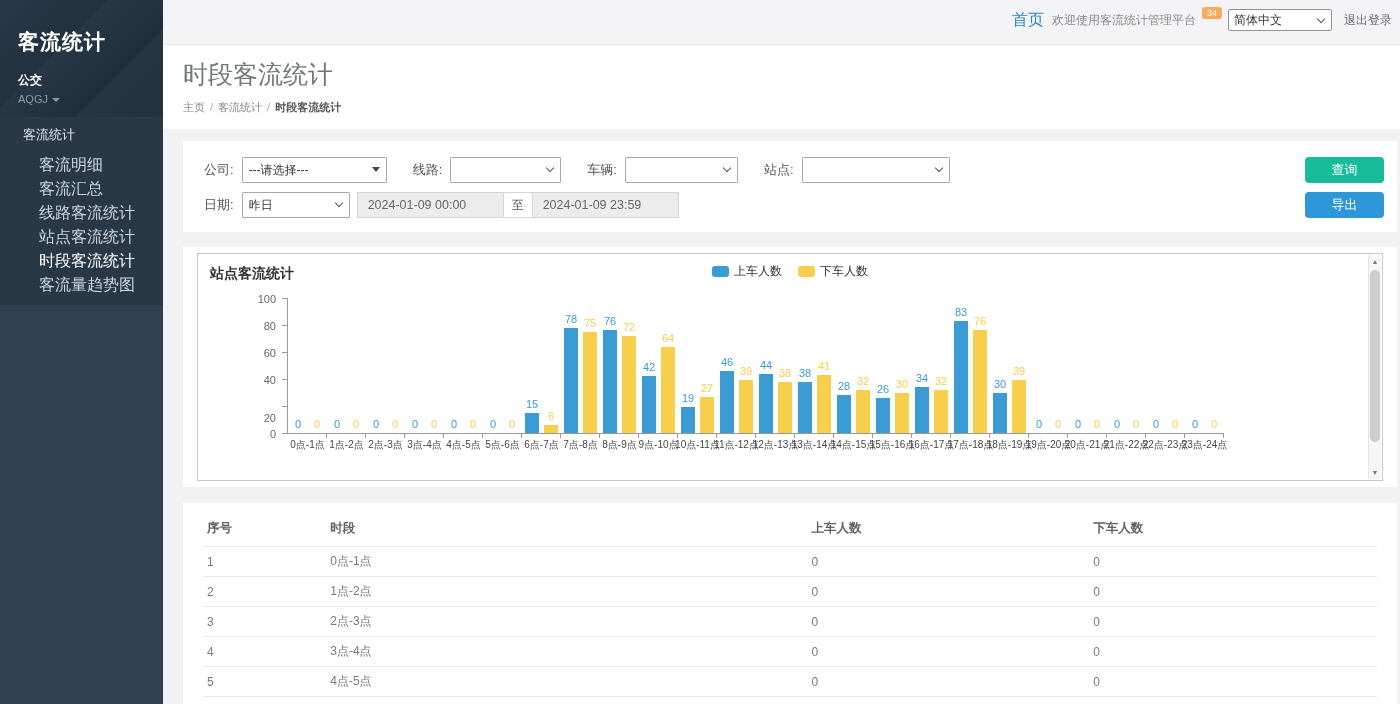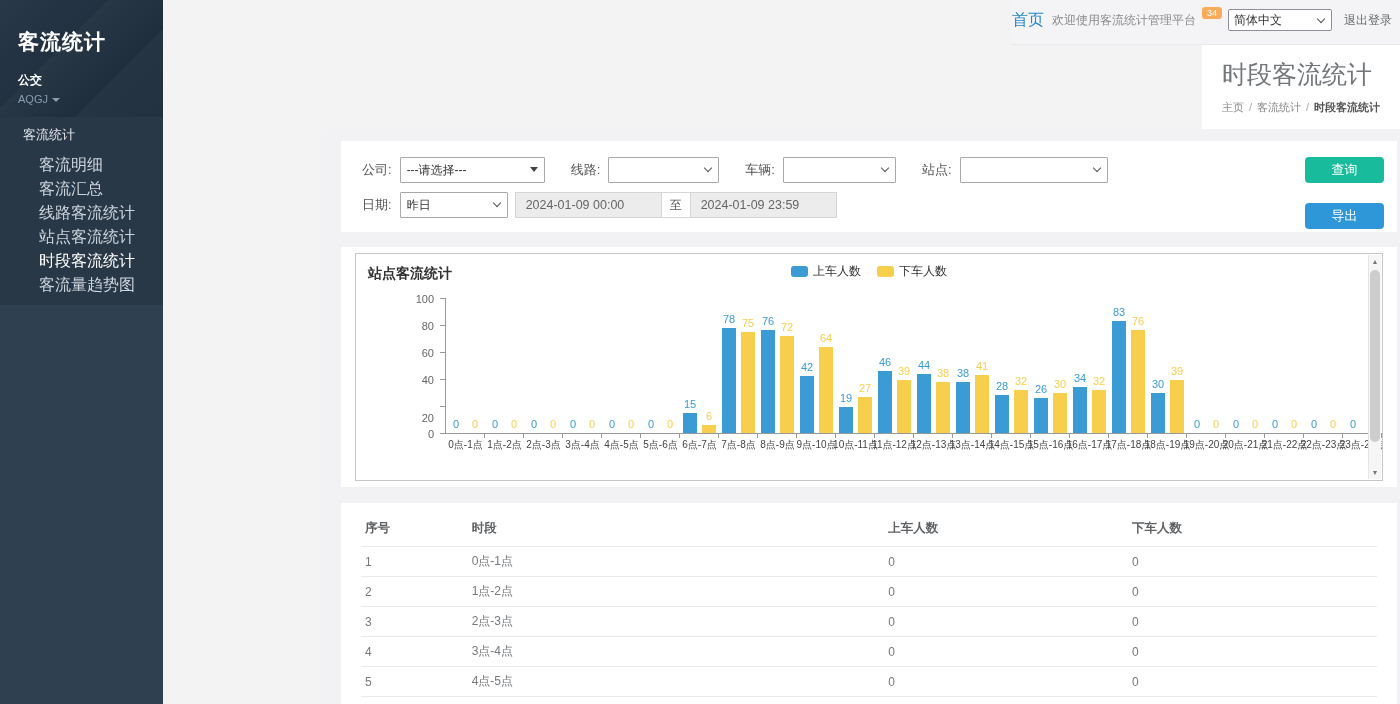--- a/index.html
+++ b/index.html
@@ -14,21 +14,21 @@
   .org-name { color:#ffffff; font-size:12px; font-weight:bold; margin-top:16px; }
   .account-row { color:#8b9cab; font-size:11px; margin-top:4px; cursor:pointer; }
   .caret { display:inline-block; width:0; height:0; border-left:4px solid transparent; border-right:4px solid transparent; border-top:4px solid #8b9cab; margin-left:4px; vertical-align:middle; }
   .menu-section { padding:9px 10px 9px 23px; font-size:13px; color:#dfe4ec; cursor:pointer; }
   .menu-section.open { background:#293846; }
   .submenu { background:#293846; padding-bottom:8px; }
   .submenu-item { padding:5px 5px 5px 39px; font-size:16px; color:#cdd5de; cursor:pointer; line-height:14px; }
   .submenu-item.active { color:#ffffff; }
 
   
-  .main { flex:1; display:flex; flex-direction:column; height:704px;align-items:flex-end; }
+  .main { flex:1; display:flex; flex-direction:column; height:704px; }
 
   .navbar { height:45px; background:#f4f4f6; border-bottom:1px solid #e9e9ea; display:flex; align-items:center; justify-content:flex-end; padding:0 8px 4px 0; }
   .home-link { color:#2486c8; font-size:16px; margin-right:8px; cursor:pointer; }
   .welcome-text { color:#8a8a8a; font-size:12px; margin-right:6px; }
   .badge { background:#f8ac59; color:#fff; font-size:9px; padding:1px 5px; border-radius:3px; align-self:flex-start; margin:7px 6px 0 0; }
   .lang-wrap { position:relative; margin-right:12px; }
   .lang-select { width:104px; height:22px; font-size:12px; color:#333; border:1px solid #8f8f9d; border-radius:2px; background:#fff; appearance:none; -webkit-appearance:none; padding:0 18px 0 5px; font-family:inherit; }
   .logout-link { color:#676a6c; font-size:12px; cursor:pointer; white-space:nowrap; }
 
   .page-heading { background:#ffffff; padding:13px 20px 14px 20px; }
@@ -44,21 +44,21 @@
   .filter-panel { background:#fff; padding:16px 18px 14px 21px; position:relative; }
   .filter-row { display:flex; align-items:center; }
   .filter-row + .filter-row { margin-top:9px; }
   .f-label { font-size:13px; color:#555; margin-right:8px; white-space:nowrap; }
   .sel { position:relative; display:inline-block; margin-right:26px; }
   .sel select { height:26px; border:1px solid #a9a9a9; background:#fff; font-size:12px; color:#333; appearance:none; -webkit-appearance:none; padding:0 20px 0 6px; border-radius:1px; font-family:inherit; }
   .arrow-filled { position:absolute; right:7px; top:10px; width:0; height:0; border-left:4px solid transparent; border-right:4px solid transparent; border-top:5px solid #444; pointer-events:none; }
   .arrow-chev { position:absolute; right:8px; top:8px; width:6px; height:6px; border-right:1.4px solid #555; border-bottom:1.4px solid #555; transform:rotate(45deg); pointer-events:none; }
   .date-input { height:26px; background:#ececec; border:1px solid #d5d5d5; color:#666; font-size:12.5px; padding:0 10px; width:147px; font-family:inherit; }
   .date-addon { height:26px; width:28px; border:1px solid #d5d5d5; border-left:none; border-right:none; background:#fff; display:inline-flex; align-items:center; justify-content:center; font-size:12px; color:#555; }
-  .btn-col { position:absolute; right:13px; top:16px; display:flex; flex-direction:column; gap:20px; }
+  .btn-col { position:absolute; right:13px; top:16px; display:flex; flex-direction:column; gap:9px; }
   .btn { width:79px; height:26px; border:none; border-radius:4px; color:#fff; font-size:13px; cursor:pointer; font-family:inherit; }
   .btn-query { background:#18bc9c; }
   .btn-export { background:#2e97d8; }
 
   
   .chart-panel { background:#fff; margin-top:15px; padding:6px 14px; }
   .chart-box { border:1px solid #c8c8c8; height:228px; position:relative; overflow:hidden; }
   .chart-head { display:flex; align-items:center; padding:9px 12px 0 12px; height:30px; position:relative; }
   .chart-title { font-size:14px; font-weight:bold; color:#333; }
   .chart-legend { position:absolute; left:50%; transform:translateX(-50%); top:9px; display:flex; gap:16px; }

